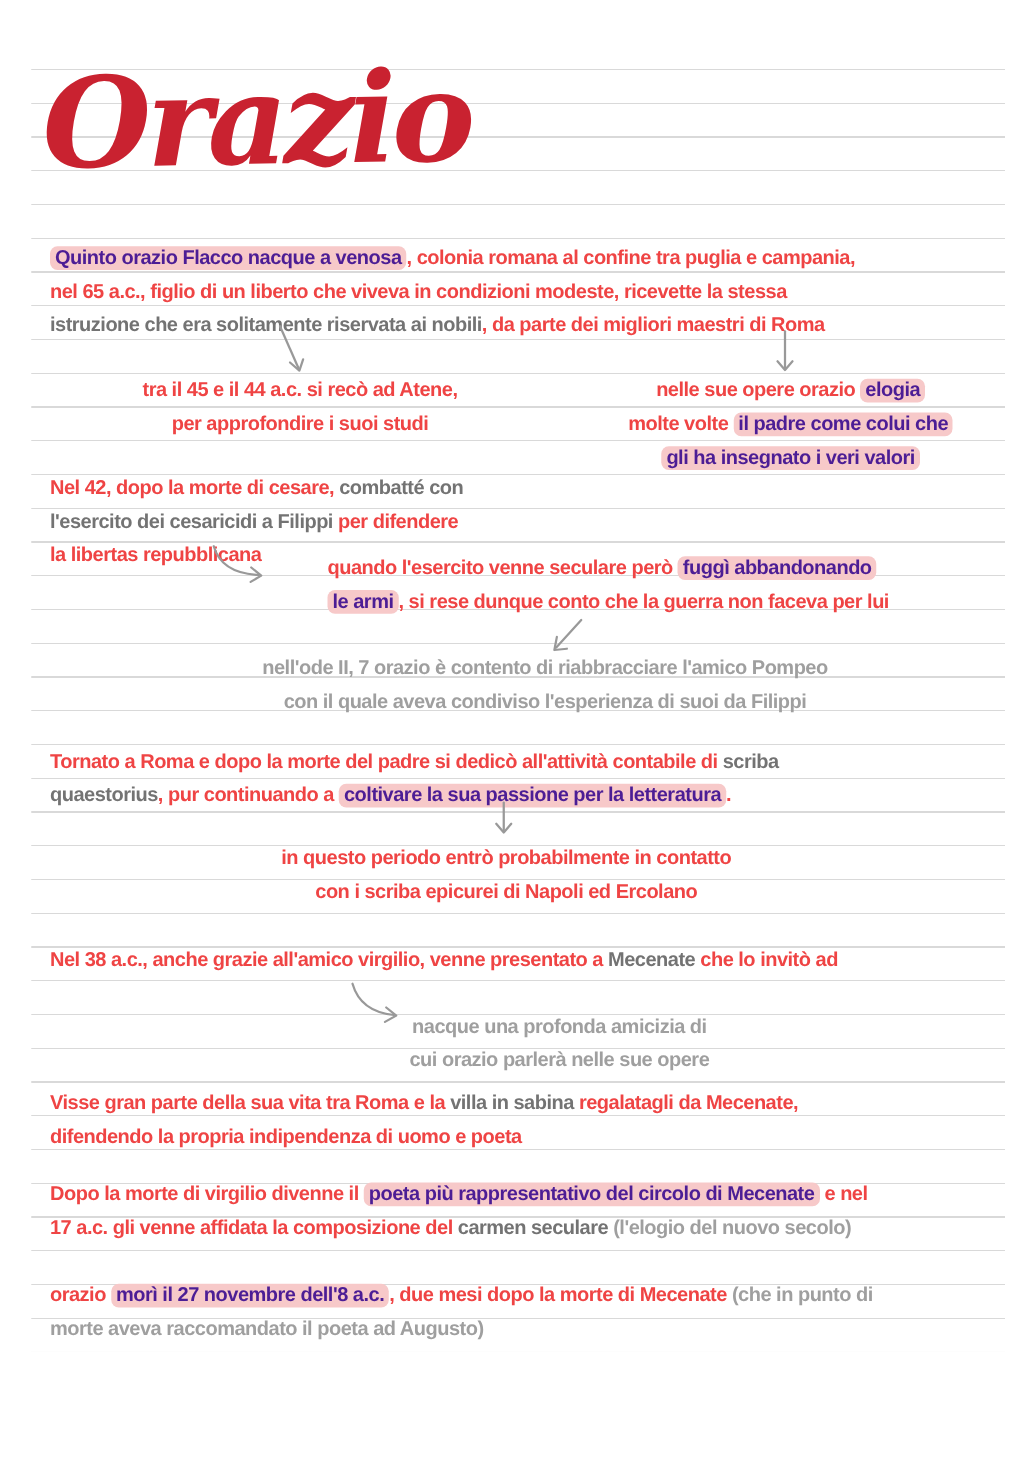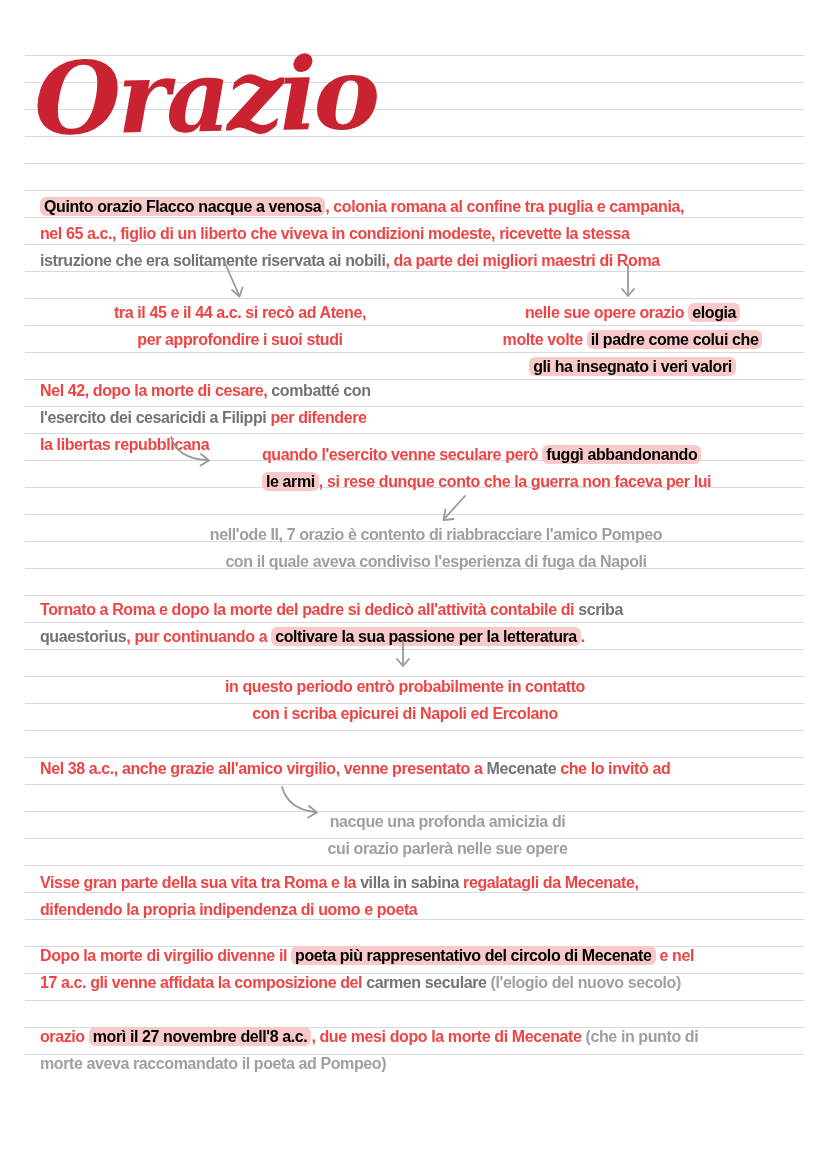--- a/index.html
+++ b/index.html
@@ -27,21 +27,21 @@
     font-weight:bold;
     line-height:27px;
     letter-spacing:-0.4px;
     color:#3b3b3b;
     white-space:nowrap;
   }
   .seg.ink{color:#ef4444;}
   .seg.red{color:#737373;}
   .seg.gray{color:#9f9f9f;}
   .seg.hl{
-    color:#000000;
+    color:#4c1d95;
     background:#f7c9c9;
     border-radius:6px;
     padding:1px 4px;
   }
   .center{text-align:center;}
   
   .title{
     position:absolute;
     left:34px;top:26px;
     font-family:"DejaVu Serif", serif;
@@ -86,28 +86,28 @@
 
   <div class="ruling"></div>
 
   <div class="title">Orazio</div>
 
   <div class="blk b1"><span class="seg hl">Quinto orazio Flacco nacque a venosa</span><span class="seg ink">, colonia romana al confine tra puglia e campania,</span><br><span class="seg ink">nel 65 a.c., figlio di un liberto che viveva in condizioni modeste, ricevette la stessa</span><br><span class="seg red">istruzione che era solitamente riservata ai nobili</span><span class="seg ink">, da parte dei migliori maestri di Roma</span></div>
   <div class="blk b2 center"><span class="seg ink">tra il 45 e il 44 a.c. si recò ad Atene,</span><br><span class="seg ink">per approfondire i suoi studi</span></div>
   <div class="blk b3 center"><span class="seg ink">nelle sue opere orazio </span><span class="seg hl">elogia</span><br><span class="seg ink">molte volte </span><span class="seg hl">il padre come colui che</span><br><span class="seg hl">gli ha insegnato i veri valori</span></div>
   <div class="blk b4"><span class="seg ink">Nel 42, dopo la morte di cesare, </span><span class="seg red">combatté con</span><br><span class="seg red">l'esercito dei cesaricidi a Filippi</span><span class="seg ink"> per difendere</span><br><span class="seg ink">la libertas repubblicana</span></div>
   <div class="blk b5"><span class="seg ink">quando l'esercito venne seculare però </span><span class="seg hl">fuggì abbandonando</span><br><span class="seg hl">le armi</span><span class="seg ink">, si rese dunque conto che la guerra non faceva per lui</span></div>
-  <div class="blk b6 center"><span class="seg gray">nell'ode II, 7 orazio è contento di riabbracciare l'amico Pompeo</span><br><span class="seg gray">con il quale aveva condiviso l'esperienza di fuga da Napoli</span></div>
+  <div class="blk b6 center"><span class="seg gray">nell'ode II, 7 orazio è contento di riabbracciare l'amico Pompeo</span><br><span class="seg gray">con il quale aveva condiviso l'esperienza di suoi da Filippi</span></div>
   <div class="blk b7"><span class="seg ink">Tornato a Roma e dopo la morte del padre si dedicò all'attività contabile di </span><span class="seg red">scriba</span><br><span class="seg red">quaestorius</span><span class="seg ink">, pur continuando a </span><span class="seg hl">coltivare la sua passione per la letteratura</span><span class="seg ink">.</span></div>
   <div class="blk b8 center"><span class="seg ink">in questo periodo entrò probabilmente in contatto</span><br><span class="seg ink">con i scriba epicurei di Napoli ed Ercolano</span></div>
   <div class="blk b9"><span class="seg ink">Nel 38 a.c., anche grazie all'amico virgilio, venne presentato a </span><span class="seg red">Mecenate</span><span class="seg ink"> che lo invitò ad</span><br></div>
   <div class="blk b10 center"><span class="seg gray">nacque una profonda amicizia di</span><br><span class="seg gray">cui orazio parlerà  nelle sue opere</span></div>
   <div class="blk b11"><span class="seg ink">Visse gran parte della sua vita tra Roma e la </span><span class="seg red">villa in sabina</span><span class="seg ink"> regalatagli da Mecenate,</span><br><span class="seg ink">difendendo la propria indipendenza di uomo e poeta</span></div>
   <div class="blk b12"><span class="seg ink">Dopo la morte di virgilio divenne il </span><span class="seg hl">poeta più rappresentativo del circolo di Mecenate</span><span class="seg ink"> e nel</span><br><span class="seg ink">17 a.c. gli venne affidata la composizione del </span><span class="seg red">carmen seculare</span><span class="seg ink"> </span><span class="seg gray">(l'elogio del nuovo secolo)</span></div>
-  <div class="blk b13"><span class="seg ink">orazio </span><span class="seg hl">morì il 27 novembre dell'8 a.c.</span><span class="seg ink">, due mesi dopo la morte di Mecenate </span><span class="seg gray">(che in punto di</span><br><span class="seg gray">morte aveva raccomandato il poeta ad Pompeo)</span></div>
+  <div class="blk b13"><span class="seg ink">orazio </span><span class="seg hl">morì il 27 novembre dell'8 a.c.</span><span class="seg ink">, due mesi dopo la morte di Mecenate </span><span class="seg gray">(che in punto di</span><br><span class="seg gray">morte aveva raccomandato il poeta ad Augusto)</span></div>
 
   <svg class="arrow-layer" viewBox="0 0 828 1171" xmlns="http://www.w3.org/2000/svg">
     <g>
       <path d="M224,261 L239,295"></path>
       <path d="M232,290 L239.5,296.5 L242.5,287.5"></path>
     </g>
     <g>
       <path d="M628,265 L628,294"></path>
       <path d="M622,289 L628,296 L634,289"></path>
     </g>

